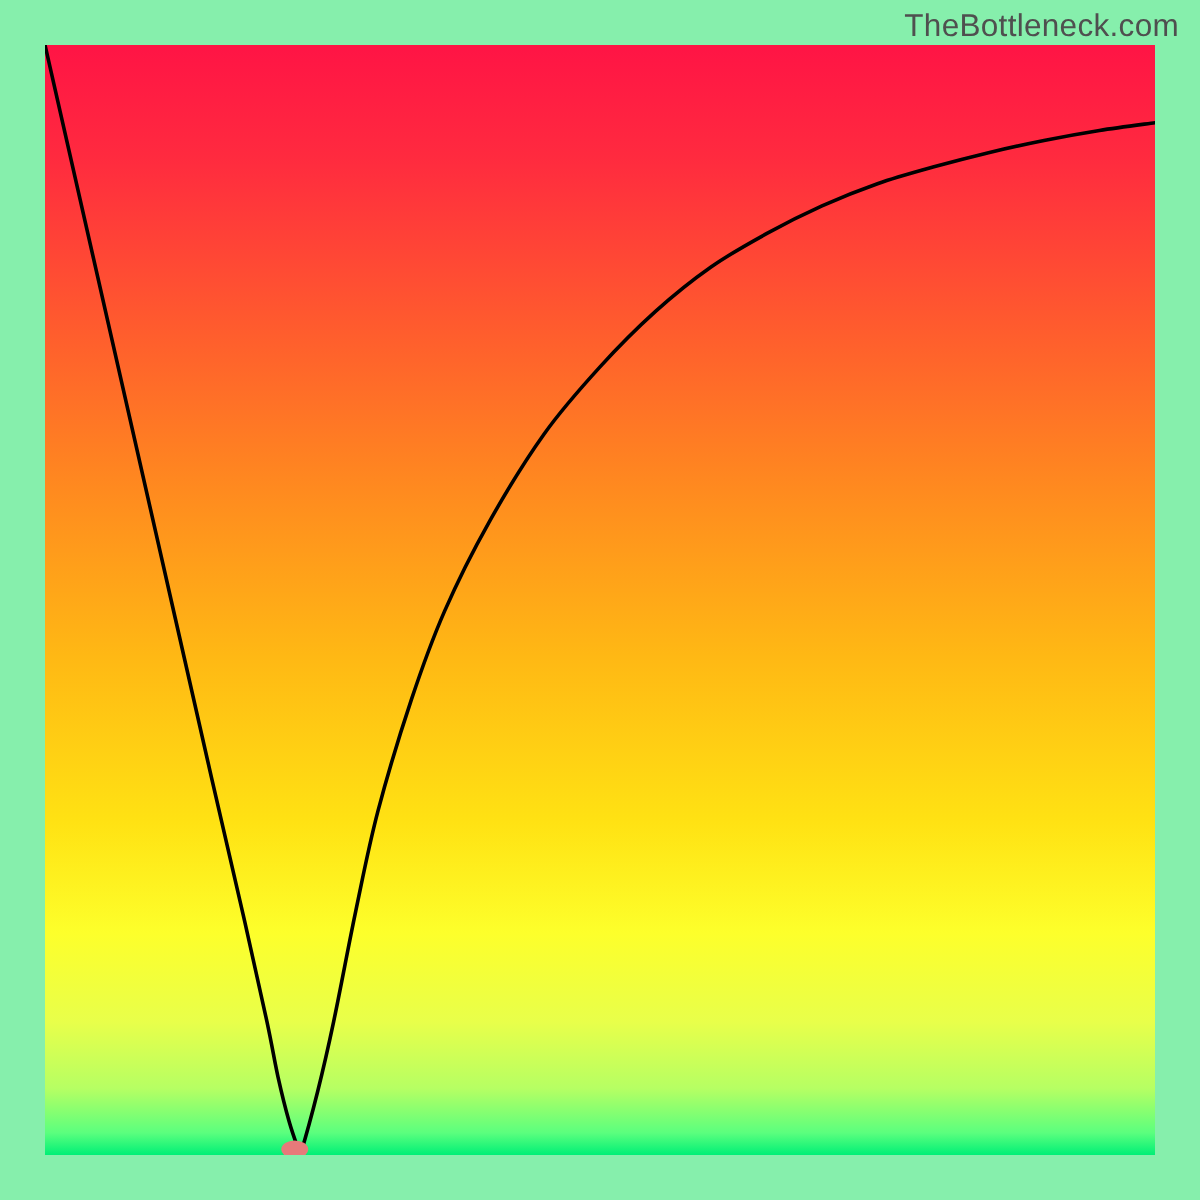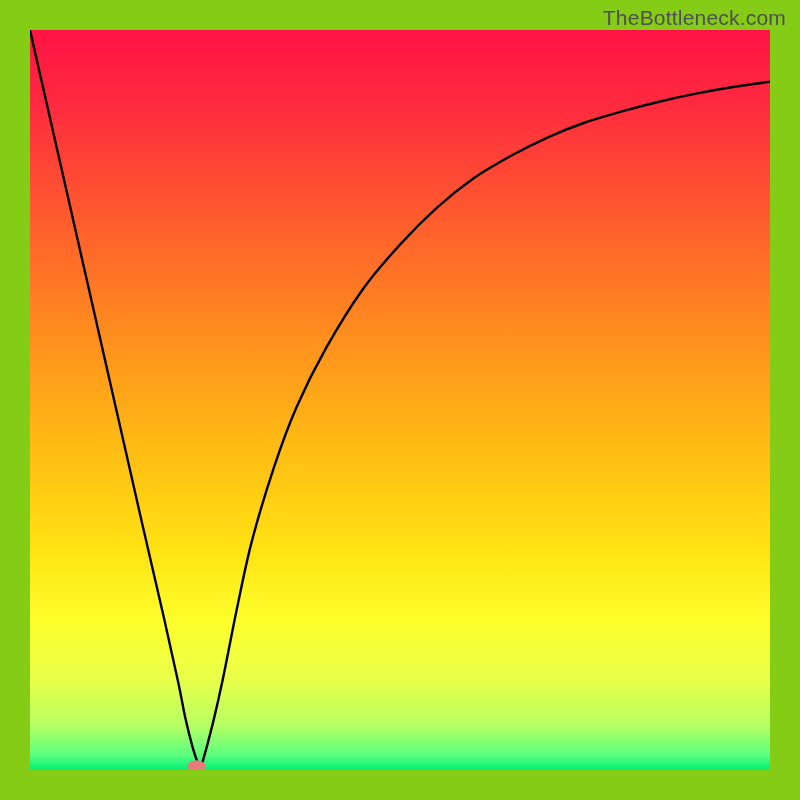--- a/index.html
+++ b/index.html
@@ -10,21 +10,21 @@
     background: #000;
     overflow: hidden;
     font-family: Arial, Helvetica, sans-serif;
   }
   .frame {
     position: absolute;
     top: 0;
     left: 0;
     width: 800px;
     height: 800px;
-    background: #84cc16;
+    background: #86efac;
   }
   .plot-area {
     position: absolute;
     top: 30px;
     left: 30px;
     width: 740px;
     height: 740px;
   }
   .watermark {
     position: absolute;

